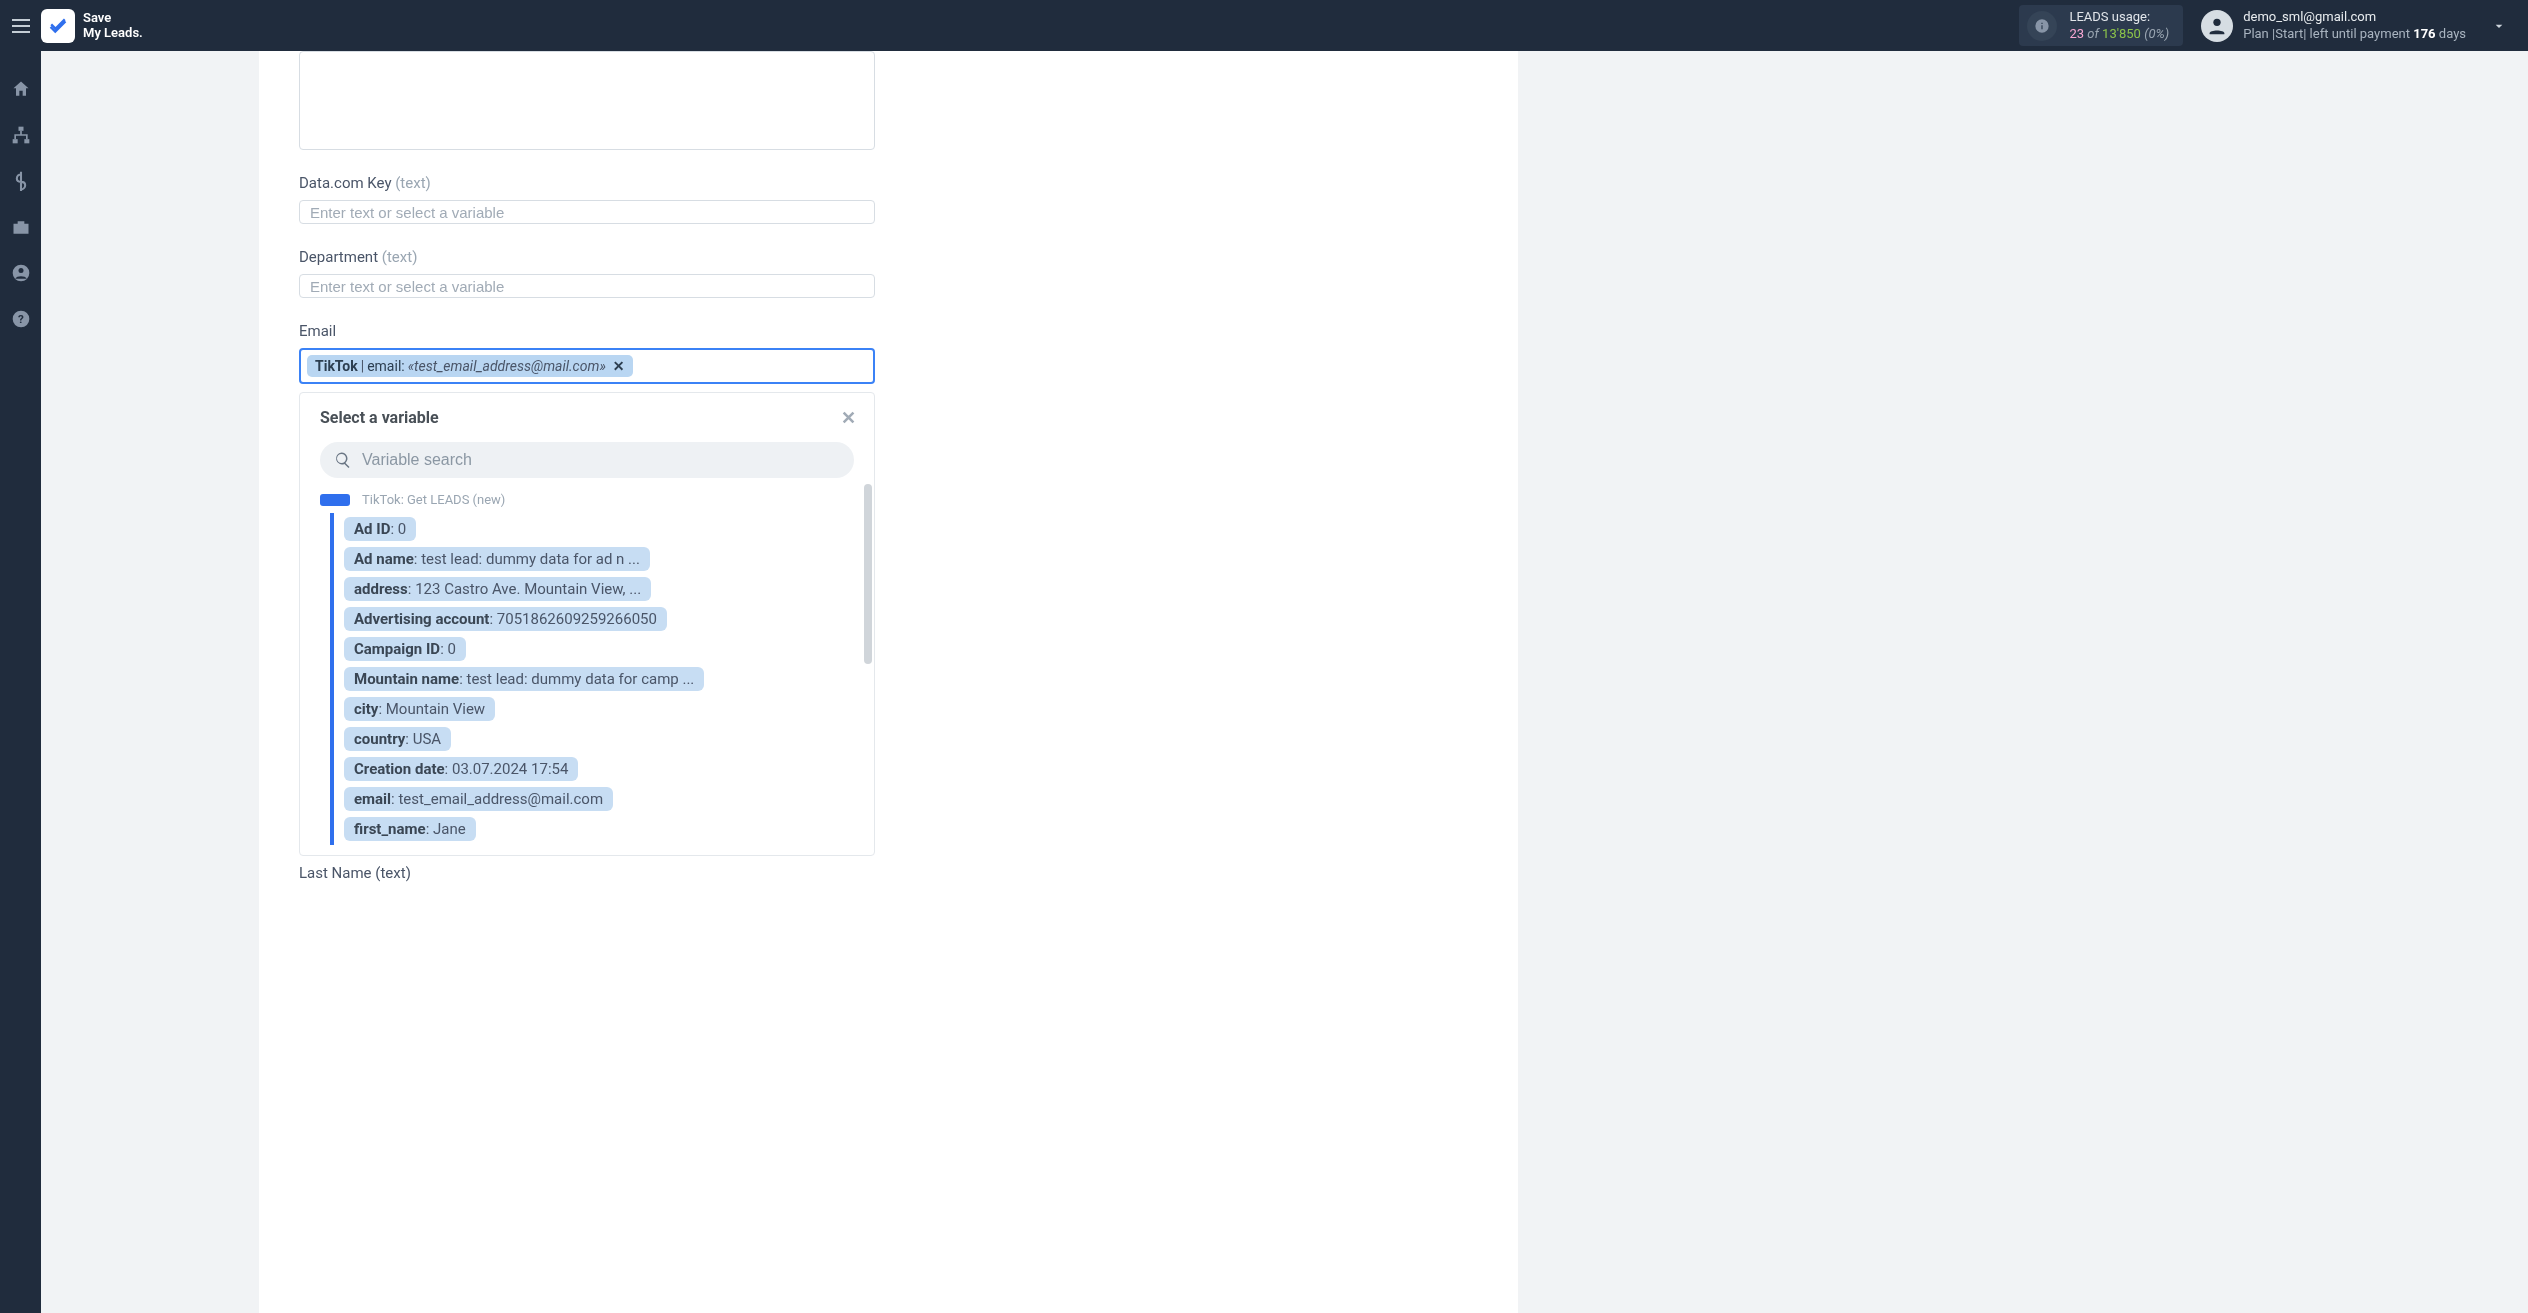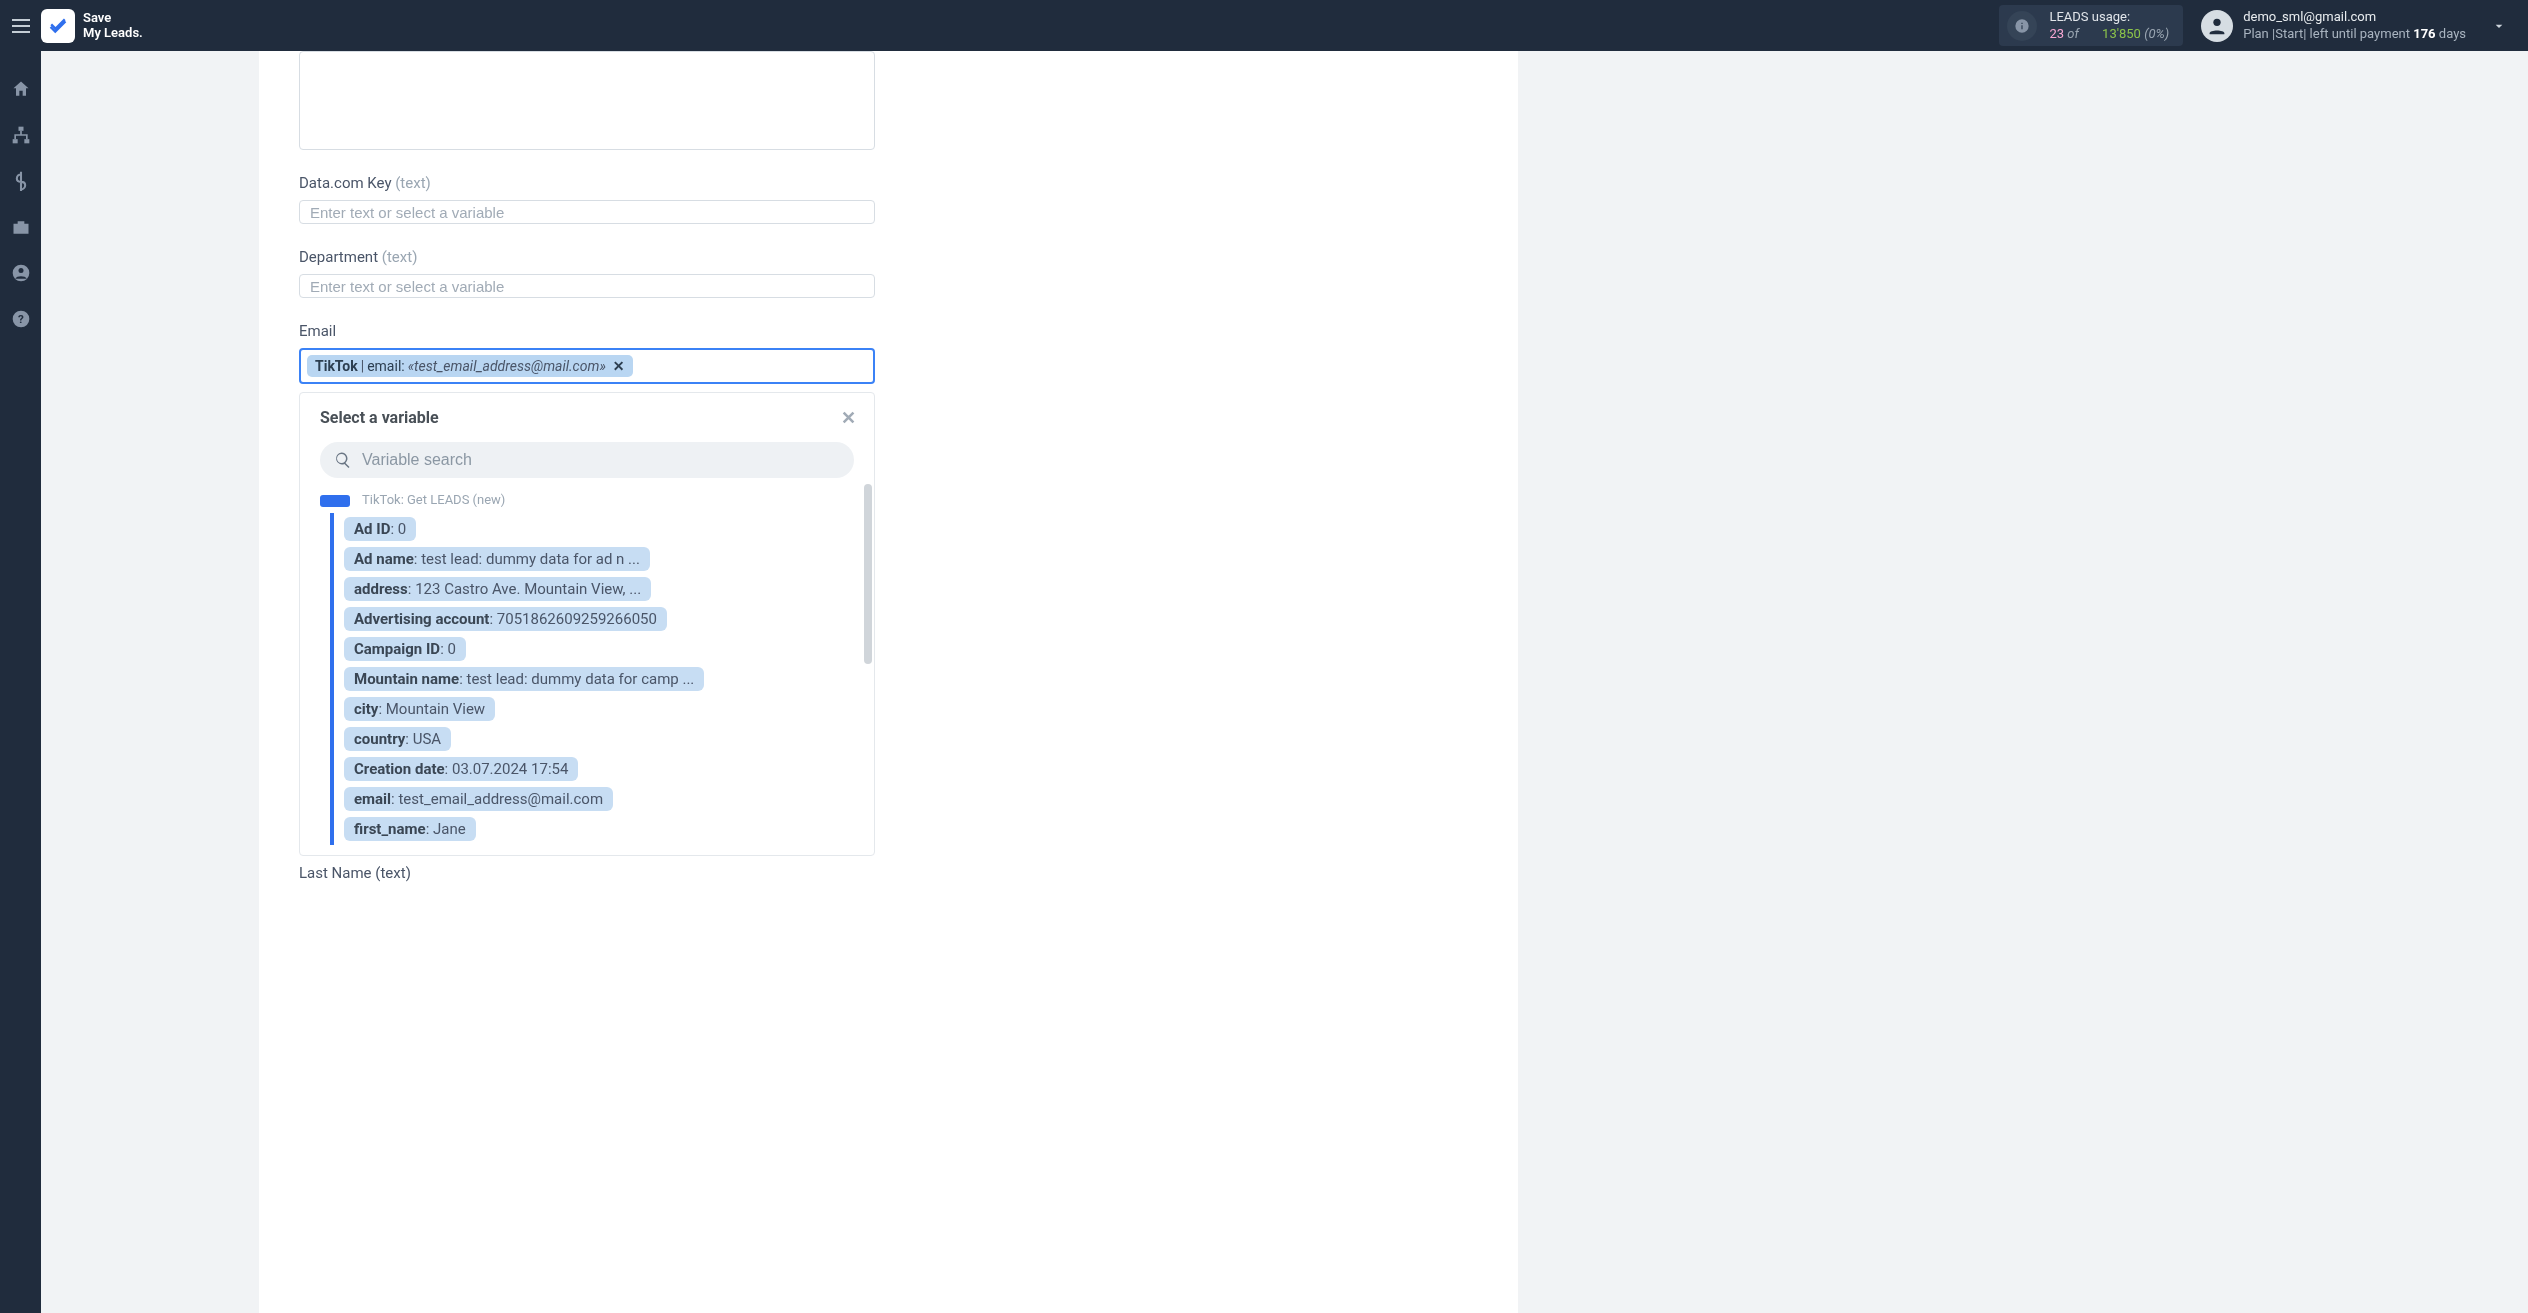--- a/index.html
+++ b/index.html
@@ -25,21 +25,21 @@
   .brand-text { font-size: 13px; font-weight:600; line-height:1.15; color:#fff; }
   .header-spacer { flex: 1; }
   .usage-box {
     background: #2c3a4e; border-radius: 4px; padding: 4px 14px 4px 8px;
     display:flex; align-items:center; gap:12px; color:#e1e5ea; font-size:13px;
   }
   .usage-icon { width:30px; height:30px; border-radius:50%; background:#354457; display:flex; align-items:center; justify-content:center; }
   .usage-lines { line-height:1.25; }
   .usage-n1 { color:#f9a8d4; }
   .usage-of { font-style: italic; color:#9aa6b2; }
-  .usage-n2 { color:#8bc34a;margin-left:20px; }
+  .usage-n2 { color:#8bc34a; }
   .usage-pct { font-style: italic; color:#9aa6b2; }
   .account { display:flex; align-items:center; gap:10px; margin-left:18px; }
   .avatar { width:32px; height:32px; border-radius:50%; background:#d6dde3; display:flex; align-items:center; justify-content:center; }
   .account-lines { font-size:13px; line-height:1.25; color:#e8ecef; }
   .account-sub { color:#a9b4c0; }
   .account-sub b { color:#fff; font-weight:700; }
   .chev { width:34px; display:flex; align-items:center; justify-content:center; margin-left:16px; cursor:pointer; }
 
   
   .sidebar {
@@ -88,21 +88,21 @@
   .dd-header { display:flex; align-items:center; justify-content:space-between; padding:14px 18px 8px 20px; }
   .dd-title { font-weight:700; font-size:16px; color:#495057; }
   .dd-close { font-size:18px; color:#a1abb6; cursor:pointer; font-weight:700; }
   .dd-search {
     margin:6px 20px 6px 20px; height:36px; background:#eef1f4; border-radius:18px;
     display:flex; align-items:center; padding:0 14px; gap:10px;
   }
   .dd-search input { border:none; background:transparent; outline:none; font-size:16px; flex:1; color:#495057; }
   .dd-search input::placeholder { color:#8b97a3; }
   .dd-scroll { padding: 4px 20px 10px 20px; position:relative; }
-  .dd-source-row { display:flex; align-items:flex-end; gap:12px; padding:4px 0 6px 0; }
+  .dd-source-row { display:flex; align-items:center; gap:12px; padding:4px 0 6px 0; }
   .src-pill { width:30px; height:12px; background:#2f6fed; border-radius:3px; }
   .src-name { font-size:13px; color:#9aa6b2; }
   .var-list { border-left:4px solid #2f6fed; margin-left:10px; padding:4px 0 4px 10px; display:flex; flex-direction:column; gap:6px; align-items:flex-start; }
   .var-chip { background:#c7ddf3; border-radius:6px; padding:3px 10px; font-size:15px; color:#4a5568; display:inline-block; cursor:pointer; }
   .var-chip b { font-weight:700; color:#3a4654; }
   .dd-scrollbar { position:absolute; right:2px; top:0; width:8px; height:180px; background:#d0d5da; border-radius:4px; }
 
   .last-name-row { font-size:15px; color:#4a5568; margin-top:8px; }
 
 </style>

